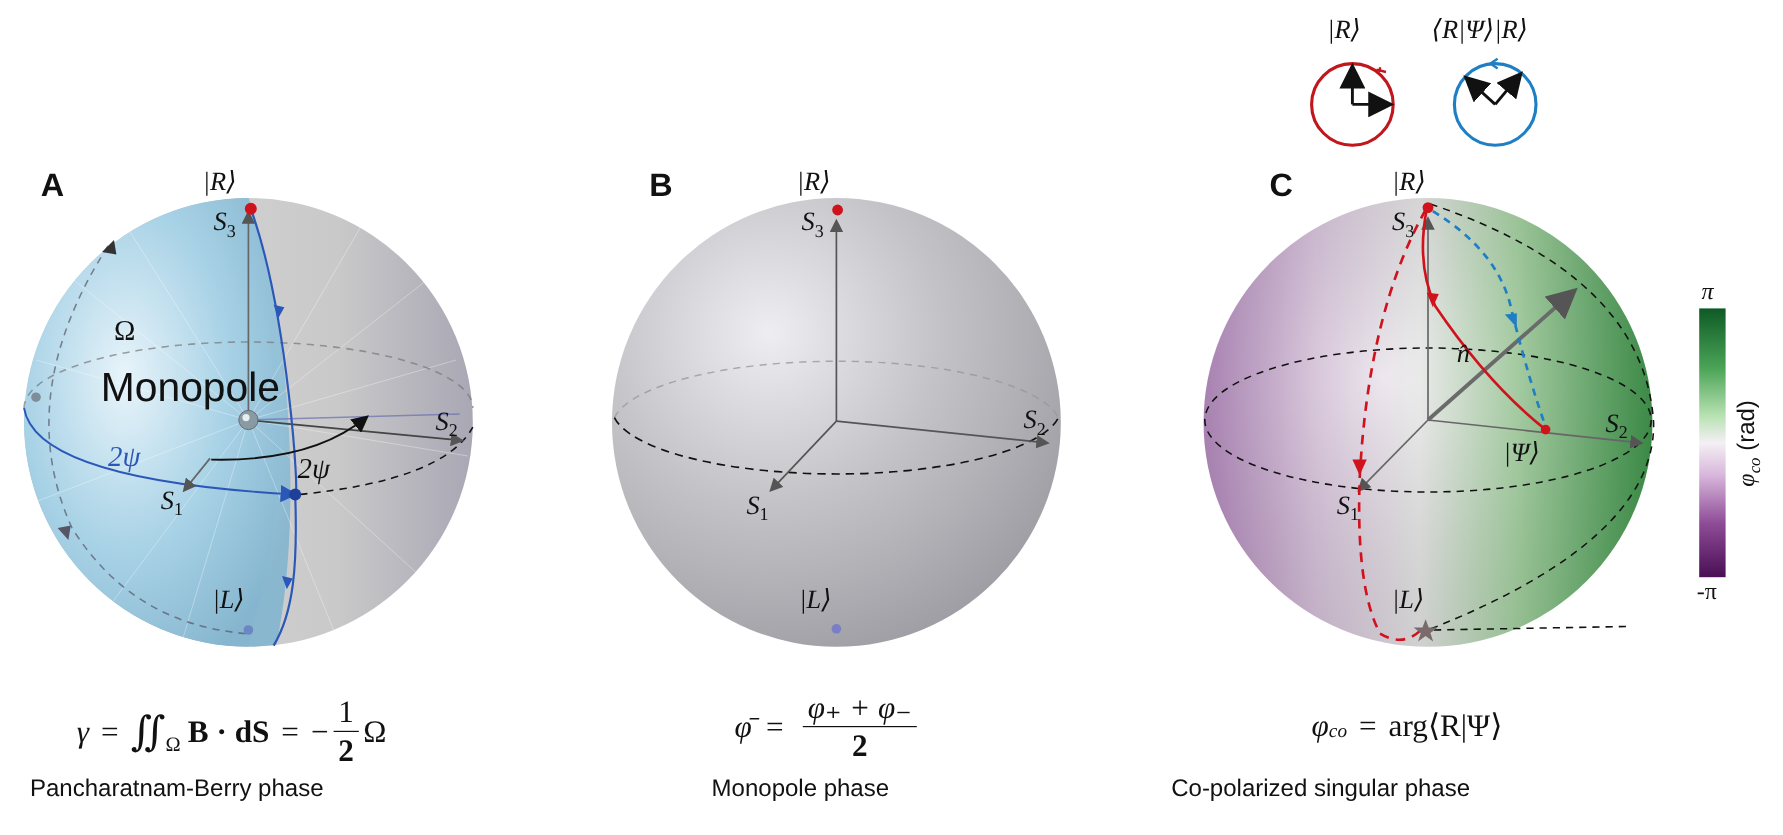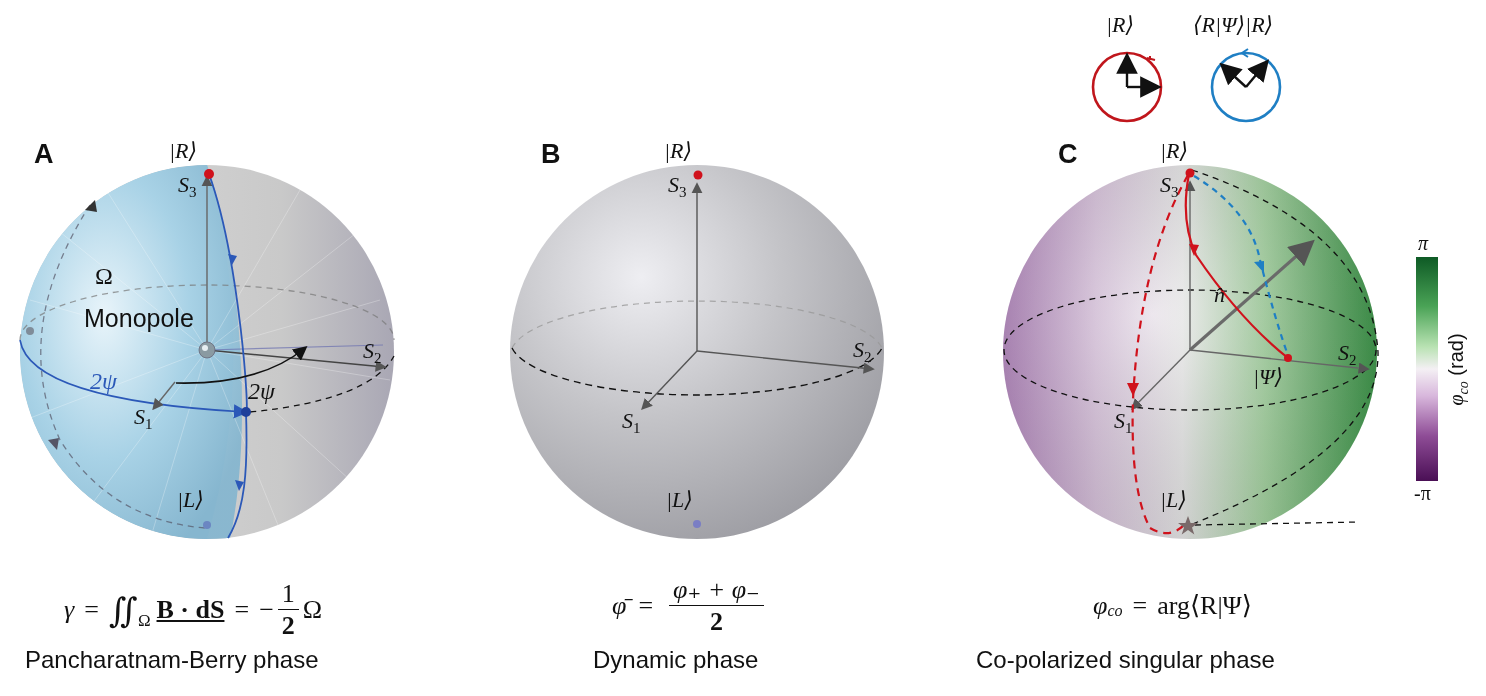--- a/index.html
+++ b/index.html
@@ -1,20 +1,20 @@
 <!DOCTYPE html>
 <html><head>
 <meta charset="utf-8">
 <style>
   html,body{margin:0;padding:0;background:#fff;}
   body{width:1486px;height:696px;position:relative;overflow:hidden;font-family:"Liberation Sans",sans-serif;color:#111;}
   .abs{position:absolute;}
   .panel-letter{position:absolute;font-family:"Liberation Sans",sans-serif;font-weight:bold;font-size:27px;}
   .math{font-family:"Liberation Serif","DejaVu Serif",serif;font-style:italic;}
-  .caption{position:absolute;font-family:"Liberation Sans",sans-serif;font-size:24px;white-space:nowrap;}
+  .caption{position:absolute;font-family:"Liberation Sans",sans-serif;font-size:20px;white-space:nowrap;}
   .lbl{position:absolute;font-family:"Liberation Serif","DejaVu Serif",serif;font-style:italic;font-size:22px;white-space:nowrap;}
   .lbl sub{font-size:15px;font-style:normal;}
   svg{position:absolute;left:0;top:0;}
   .formula{position:absolute;font-family:"Liberation Serif","DejaVu Serif",serif;font-size:26px;white-space:nowrap;display:flex;align-items:center;}
   .frac{display:inline-flex;flex-direction:column;align-items:center;margin:0 4px;vertical-align:middle;}
   .frac .num{border-bottom:1.6px solid #111;padding:0 4px;line-height:1.1;}
   .frac .den{line-height:1.2;font-weight:bold;}
   .cbar-label{position:absolute;transform:rotate(-90deg);transform-origin:center;white-space:nowrap;font-size:20px;}
 </style>
 </head>
@@ -176,21 +176,21 @@
   <rect x="1416" y="257" width="22" height="224" fill="url(#cbar)"></rect>
 </svg>
 
 <div class="panel-letter" style="left:34px;top:139px;">A</div>
 <div class="panel-letter" style="left:541px;top:139px;">B</div>
 <div class="panel-letter" style="left:1058px;top:139px;">C</div>
 
 <div class="lbl" style="left:169px;top:138px;">|R⟩</div>
 <div class="lbl" style="left:178px;top:172px;"><span>S</span><sub>3</sub></div>
 <div class="lbl" style="left:95px;top:263px;font-style:normal;font-size:24px;">Ω</div>
-<div class="abs" style="left:84px;top:304px;font-size:25px;font-family:'Liberation Sans',sans-serif;">Monopole</div>
+<div class="abs" style="left:84px;top:304px;font-size:34px;font-family:'Liberation Sans',sans-serif;">Monopole</div>
 <div class="lbl" style="left:90px;top:368px;color:#2b58b8;font-size:24px;">2ψ</div>
 <div class="lbl" style="left:248px;top:378px;font-size:24px;">2ψ</div>
 <div class="lbl" style="left:363px;top:338px;"><span>S</span><sub>2</sub></div>
 <div class="lbl" style="left:134px;top:404px;"><span>S</span><sub>1</sub></div>
 <div class="lbl" style="left:177px;top:487px;">|L⟩</div>
 
 <div class="lbl" style="left:664px;top:138px;">|R⟩</div>
 <div class="lbl" style="left:668px;top:172px;"><span>S</span><sub>3</sub></div>
 <div class="lbl" style="left:853px;top:337px;"><span>S</span><sub>2</sub></div>
 <div class="lbl" style="left:622px;top:408px;"><span>S</span><sub>1</sub></div>
@@ -209,40 +209,40 @@
 
 <div class="lbl" style="left:1418px;top:232px;font-size:20px;">π</div>
 <div class="lbl" style="left:1414px;top:482px;font-size:20px;font-style:normal;">-π</div>
 <div class="cbar-label" style="left:1408px;top:356px;width:100px;text-align:center;"><span class="math">φ</span><sub class="math" style="font-size:14px;">co</sub> <span>(rad)</span></div>
 
 <div class="formula" style="left:64px;top:580px;">
   <span class="math">γ</span>
   <span style="margin:0 10px;">=</span>
   <span style="font-size:34px;">∬</span>
   <sub style="font-size:17px;margin-top:22px;">Ω</sub>
-  <span style="font-weight:bold;margin-left:6px;text-decoration:underline;">B · dS</span>
+  <span style="font-weight:bold;margin-left:6px;">B · dS</span>
   <span style="margin:0 10px;">=</span>
   <span>−</span>
   <span class="frac">
       <span class="num">1</span>
       <span class="den">2</span>
     </span>
   <span>Ω</span>
 </div>
 <div class="caption" style="left:25px;top:646px;">Pancharatnam-Berry phase</div>
 
 <div class="formula" style="left:612px;top:576px;">
   <span class="math">φ̄</span>
   <span style="margin:0 12px;">=</span>
   <span class="frac">
       <span class="num math">φ₊ + φ₋</span>
       <span class="den">2</span>
     </span>
 </div>
-<div class="caption" style="left:593px;top:646px;">Dynamic phase</div>
+<div class="caption" style="left:593px;top:646px;">Monopole phase</div>
 
 <div class="formula" style="left:1093px;top:590px;">
   <span class="math">φ</span>
     <sub class="math" style="font-size:16px;margin-top:10px;">co</sub>
   <span style="margin:0 10px;">=</span>
   <span>arg⟨R|Ψ⟩</span>
 </div>
 <div class="caption" style="left:976px;top:646px;">Co-polarized singular phase</div>
 
 </body></html>

